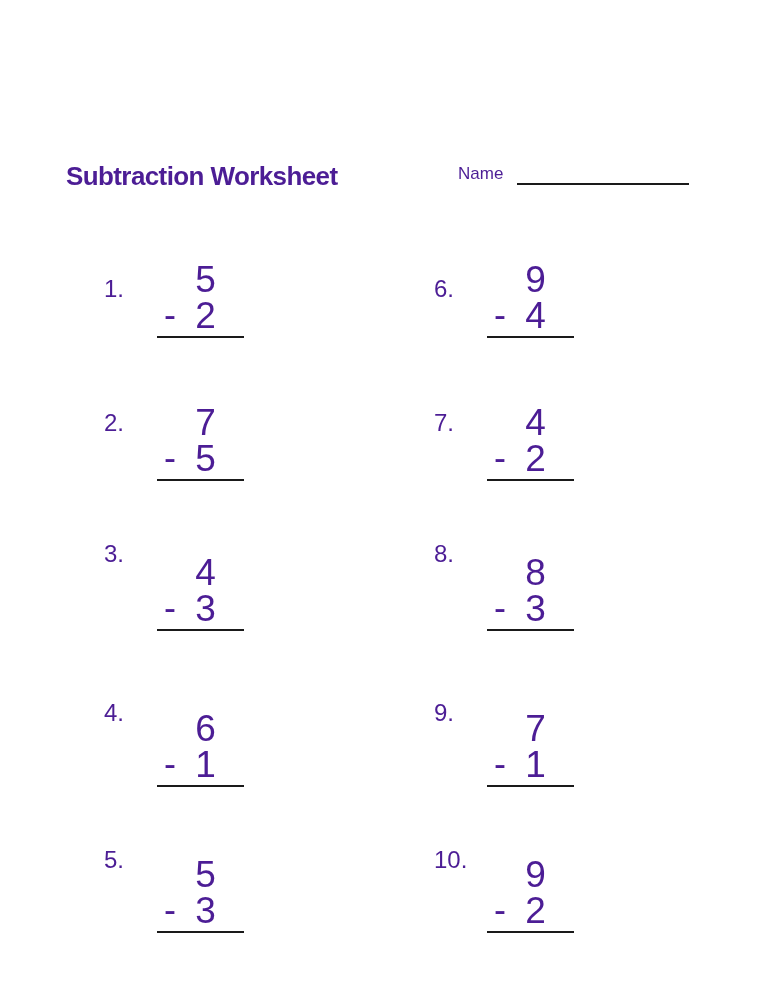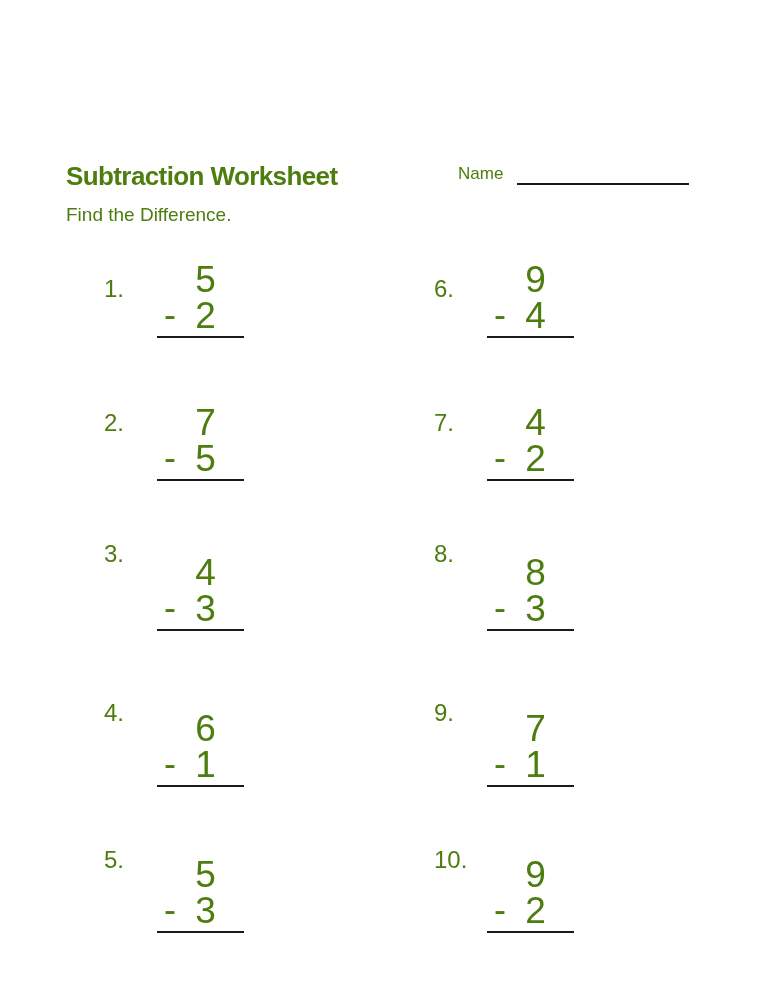--- a/index.html
+++ b/index.html
@@ -6,21 +6,21 @@
     margin: 0;
     padding: 0;
     background: #ffffff;
   }
   .page {
     position: relative;
     width: 689px;
     height: 1000px;
     background: #ffffff;
     font-family: "Liberation Sans", sans-serif;
-    color: #4d7c0f;
+    color: #4c1d95;
     overflow: hidden;
   }
 
   
   .title {
     position: absolute;
     left: 66px;
     top: 161px;
     font-size: 26px;
     font-weight: bold;
@@ -111,21 +111,20 @@
     width: 87px;
     border-bottom: 2.5px solid #1a1a1a;
   }
 </style>
 </head>
 <body>
 
 <div class="page">
 
   <div class="title">Subtraction Worksheet</div>
-  <div class="instruction">Find the Difference.</div>
   <div class="name-label">Name</div>
   <div class="name-line"></div>
 
   <div class="problem col-left row1">
     <span class="num">1.</span>
     <div class="work">
       <div class="minuend">5</div>
       <div class="sub-row">
         <span class="minus">-</span>
         <span class="subtrahend">2</span>

